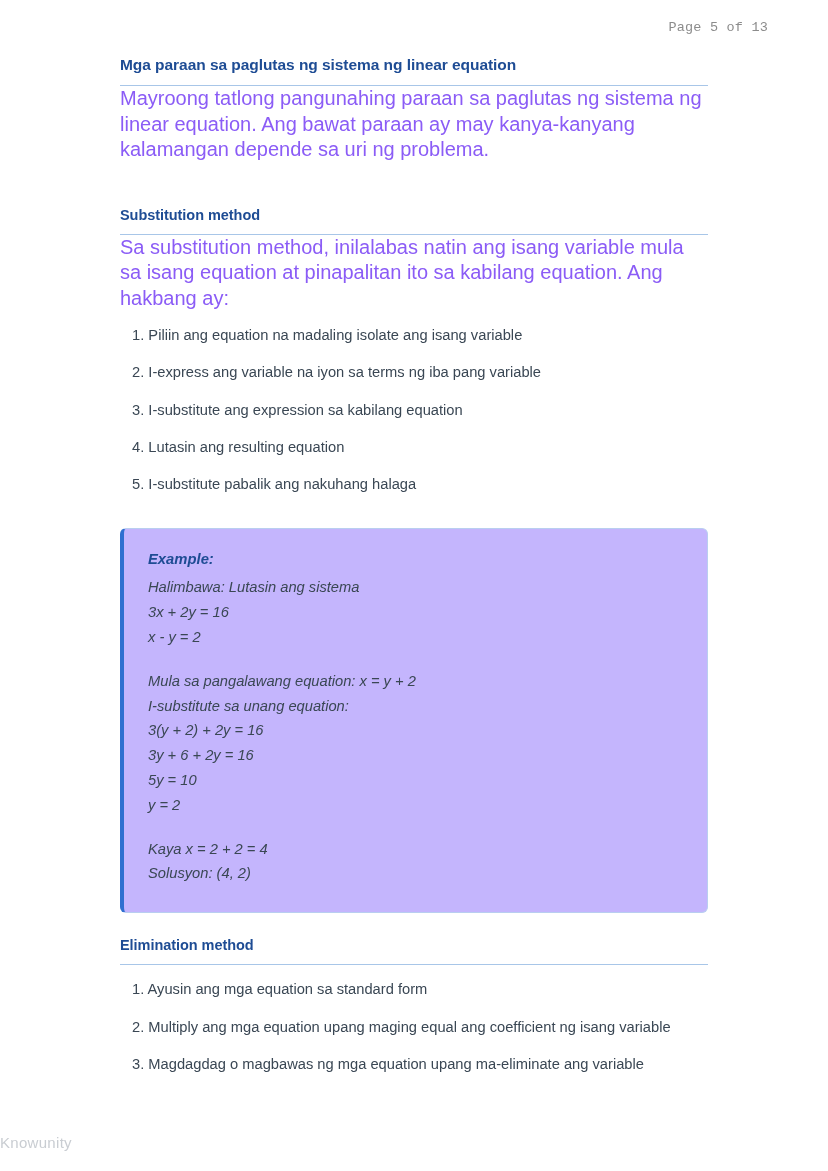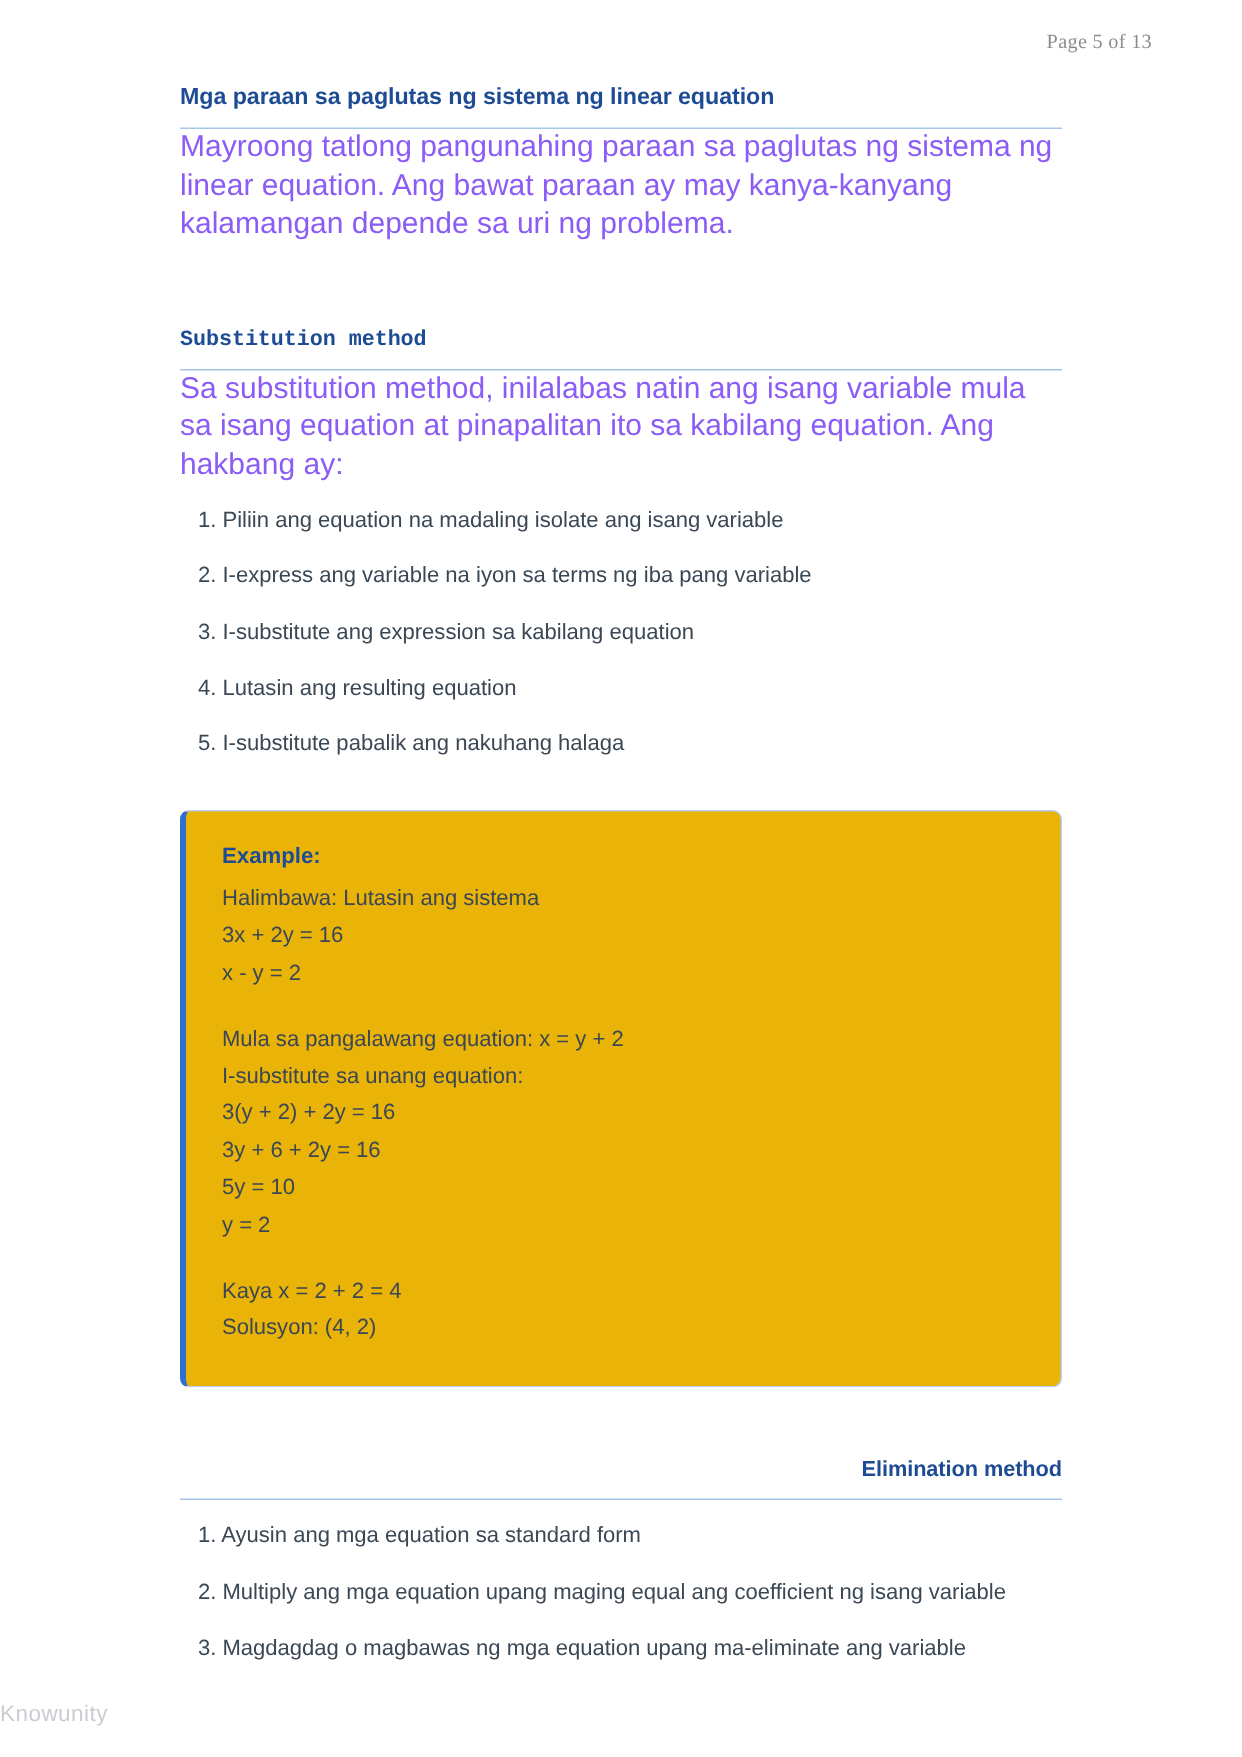--- a/index.html
+++ b/index.html
@@ -21,21 +21,21 @@
     box-sizing: border-box;
     background: #ffffff;
     overflow: hidden;
   }
 
   
   .page-header {
     position: absolute;
     top: 20px;
     right: 60px;
-    font-family: Liberation Serif, serif;
+    font-family: Liberation Mono, monospace;
     font-size: 13.5px;
     color: #8c8c8c;
     letter-spacing: 0.2px;
     text-align: right;
   }
 
   
   .content {
     position: absolute;
     left: 120px;
@@ -49,22 +49,22 @@
     font-weight: bold;
     letter-spacing: -0.05px;
     padding-bottom: 11px;
     border-bottom: 1.5px solid #a8c6e8;
     margin: 0;
   }
   .heading.h1 { font-size: 15.5px; }
   .heading.h2 { font-size: 14.5px; }
 
   .sec-title-1 { margin-top: 0; }
-  .sec-title-2 { margin-top: 56px; font-family: Liberation Mono, monospace; }
-  .sec-title-3 { margin-top: 47px; text-align: right; }
+  .sec-title-2 { margin-top: 44px; }
+  .sec-title-3 { margin-top: 24px; }
 
   
   p.body {
     font-size: 20px;
     line-height: 25.5px;
     color: #8b5cf6;
     margin: 0;
   }
   .para-intro  { margin-top: 25px; }
   .para-sub    { margin-top: 25px; }
@@ -84,21 +84,22 @@
   .list-elim { margin-top: 24px; }
 
   
   .example-box {
     margin-top: 31px;
     border: 1px solid #b9cef0;
     border-left: 4px solid #2f6fd0;
     border-radius: 6px;
     padding: 22px 24px 26px 24px;
     box-sizing: border-box;
-    background: #eab308;
+    background: #c4b5fd;
+    font-style: italic;
   }
   .example-title {
     color: #1e4c94;
     font-weight: bold;
     font-size: 14.8px;
     margin: 0 0 8px 0;
   }
   .example-block {
     font-size: 14.7px;
     line-height: 24.8px;

